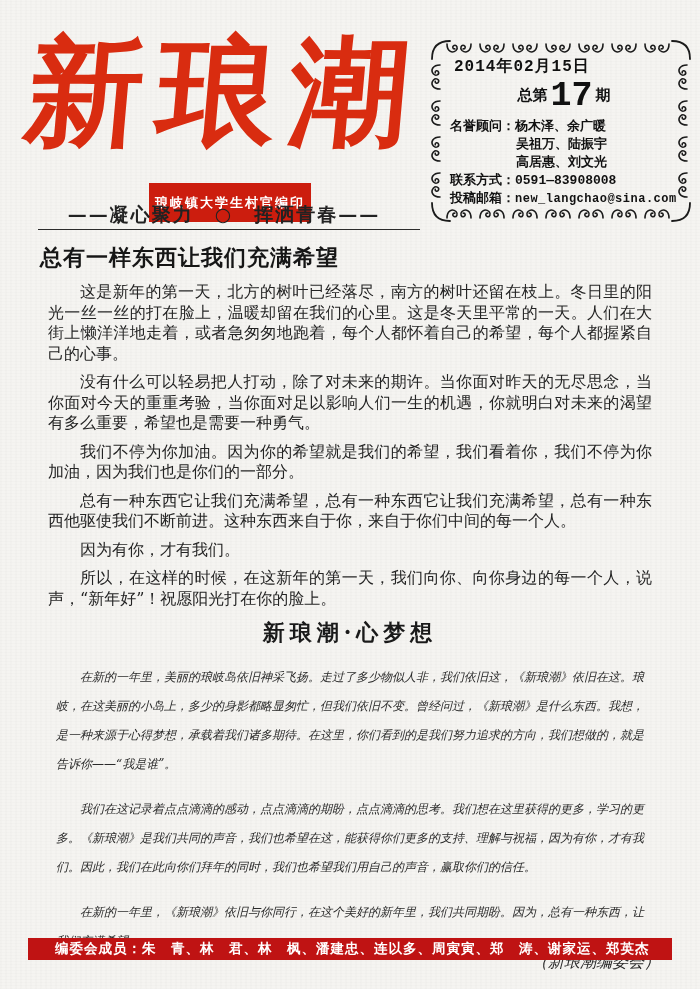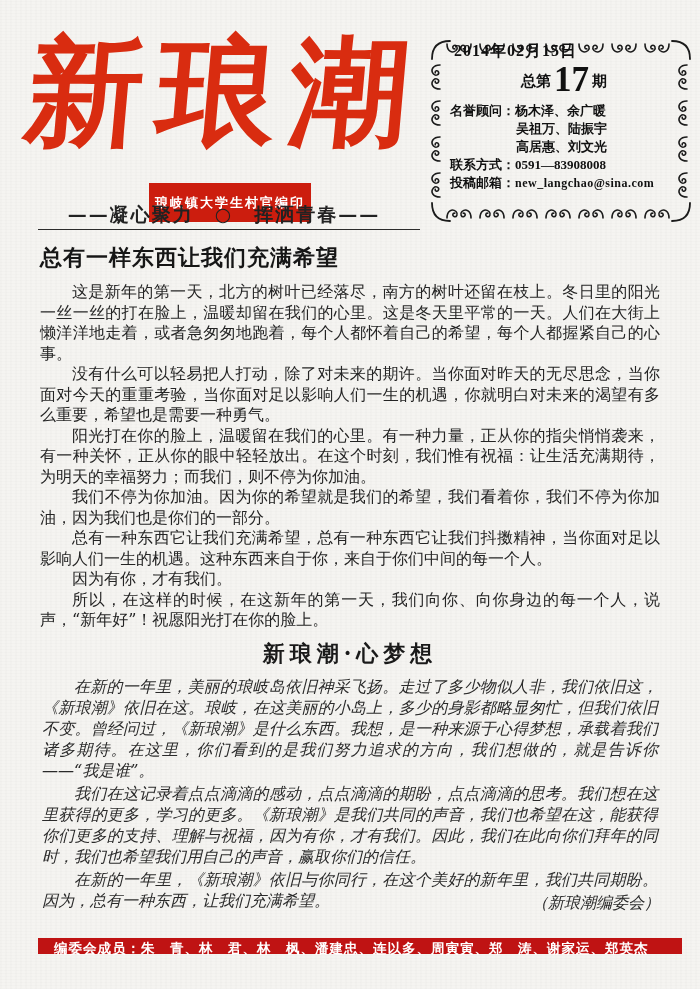--- a/index.html
+++ b/index.html
@@ -29,57 +29,57 @@
   }
   .slogan{
     position:absolute;left:18px;top:202px;width:412px;text-align:center;
     font-weight:bold;font-size:19px;letter-spacing:2px;color:#222;white-space:nowrap;
   }
   .header-rule{position:absolute;left:38px;top:229px;width:382px;height:1px;background:#2c2c2c;}
   
   .info-box{position:absolute;left:428px;top:37px;width:266px;height:188px;}
   .frame{position:absolute;left:0;top:0;}
   .ib-content{
-    position:absolute;left:22px;top:4px;right:16px;
-    font-family:Liberation Serif, serif;font-weight:bold;color:#111;
+    position:absolute;left:22px;top:20px;right:16px;
+    font-family:Liberation Mono, monospace;font-weight:bold;color:#111;
   }
   .ib-date{font-size:16px;letter-spacing:1px;line-height:20px;margin-left:4px;}
   .ib-issue{text-align:center;font-size:15px;line-height:34px;margin:2px 0 4px;white-space:nowrap;}
   .ib-issue .big{font-size:35px;font-weight:bold;vertical-align:-5px;padding:0 3px;text-align:center;}
   .ib-row{font-size:13px;line-height:18px;white-space:nowrap;}
   .ib-row.indent{padding-left:66px;}
   .ib-email{font-size:12px;letter-spacing:0.5px;}
   
   main{position:absolute;left:40px;top:238px;width:620px;}
   .article1-title{
     margin:6px 0 10px;text-align:left;
     font-family:"DejaVu Sans","Liberation Sans",sans-serif;
     font-weight:bold;font-size:22px;line-height:28px;color:#161616;letter-spacing:1px;
   }
   .body-p{
-    margin:0;text-align:justify;text-indent:2em;
+    margin:8px;text-align:justify;text-indent:2em;
     font-size:16px;line-height:20.5px;color:#242424;
   }
   .article2-title{
     margin:7px 0 8px;text-align:center;
     font-weight:bold;font-size:22px;line-height:30px;color:#1a1a1a;letter-spacing:5px;
   }
   .kai-p{
-    margin:2px;text-align:justify;text-indent:2em;
-    font-style:italic;font-size:16px;line-height:21px;color:#2a2a2a;
+    margin:16px;text-align:justify;text-indent:2em;
+    font-style:italic;font-size:12px;line-height:29px;color:#2a2a2a;
   }
   .signature{
     margin-top:-21px;text-align:right;font-style:italic;font-size:16px;line-height:21px;color:#2a2a2a;
   }
   
   .members-bar{
-    position:absolute;left:38px;top:938px;width:644px;height:16px;
+    position:absolute;left:28px;top:938px;width:644px;height:22px;
     color:#fff;font-family:"DejaVu Sans","Liberation Sans",sans-serif;
     font-weight:bold;font-size:13.5px;line-height:21px;letter-spacing:1px;
-    padding-left:16px;box-sizing:border-box;white-space:nowrap;
+    padding-left:27px;box-sizing:border-box;white-space:nowrap;
   }
 </style>
 </head>
 <body>
 
 <div class="page">
 
   <header>
     <div class="masthead-title" style="color:#d92c10">新琅潮</div>
     <div class="publisher" style="background:#cc1d0e">琅岐镇大学生村官编印</div>
@@ -145,23 +145,22 @@
         <div class="ib-row"><span>联系方式：</span><span>0591—83908008</span></div>
         <div class="ib-row"><span>投稿邮箱：</span><span class="ib-email">new_langchao@sina.com</span></div>
       </div>
     </div>
   </header>
 
   <main>
     <h2 class="article1-title">总有一样东西让我们充满希望</h2>
     <p class="body-p">这是新年的第一天，北方的树叶已经落尽，南方的树叶还留在枝上。冬日里的阳光一丝一丝的打在脸上，温暖却留在我们的心里。这是冬天里平常的一天。人们在大街上懒洋洋地走着，或者急匆匆地跑着，每个人都怀着自己的希望，每个人都握紧自己的心事。</p>
     <p class="body-p">没有什么可以轻易把人打动，除了对未来的期许。当你面对昨天的无尽思念，当你面对今天的重重考验，当你面对足以影响人们一生的机遇，你就明白对未来的渴望有多么重要，希望也是需要一种勇气。</p>
-    <p class="body-p">阳光打在你的脸上，温暖留在我们的心里。有一种力量，正从你的指尖悄悄袭来，有一种关怀，正从你的眼中轻轻放出。在这个时刻，我们惟有祝福：让生活充满期待，为明天的幸福努力；而我们，则不停为你加油。</p>
     <p class="body-p">我们不停为你加油。因为你的希望就是我们的希望，我们看着你，我们不停为你加油，因为我们也是你们的一部分。</p>
-    <p class="body-p">总有一种东西它让我们充满希望，总有一种东西它让我们抖擞精神，当你面对足以影响人们一生的机遇。这种东西来自于你，来自于你们中间的每一个人。</p>
+    <p class="body-p">总有一种东西它让我们充满希望，总有一种东西它让我们充满希望，总有一种东西他驱使我们不断前进。这种东西来自于你，来自于你们中间的每一个人。</p>
     <p class="body-p">因为有你，才有我们。</p>
     <p class="body-p">所以，在这样的时候，在这新年的第一天，我们向你、向你身边的每一个人，说声，“新年好”！祝愿阳光打在你的脸上。</p>
 
     <h3 class="article2-title">新琅潮·心梦想</h3>
     <p class="kai-p">在新的一年里，美丽的琅岐岛依旧神采飞扬。走过了多少物似人非，我们依旧这，《新琅潮》依旧在这。琅岐，在这美丽的小岛上，多少的身影都略显匆忙，但我们依旧不变。曾经问过，《新琅潮》是什么东西。我想，是一种来源于心得梦想，承载着我们诸多期待。在这里，你们看到的是我们努力追求的方向，我们想做的，就是告诉你——“我是谁”。</p>
     <p class="kai-p">我们在这记录着点点滴滴的感动，点点滴滴的期盼，点点滴滴的思考。我们想在这里获得的更多，学习的更多。《新琅潮》是我们共同的声音，我们也希望在这，能获得你们更多的支持、理解与祝福，因为有你，才有我们。因此，我们在此向你们拜年的同时，我们也希望我们用自己的声音，赢取你们的信任。</p>
     <p class="kai-p">在新的一年里，《新琅潮》依旧与你同行，在这个美好的新年里，我们共同期盼。因为，总有一种东西，让我们充满希望。</p>
     <div class="signature">（新琅潮编委会）</div>
   </main>
 

